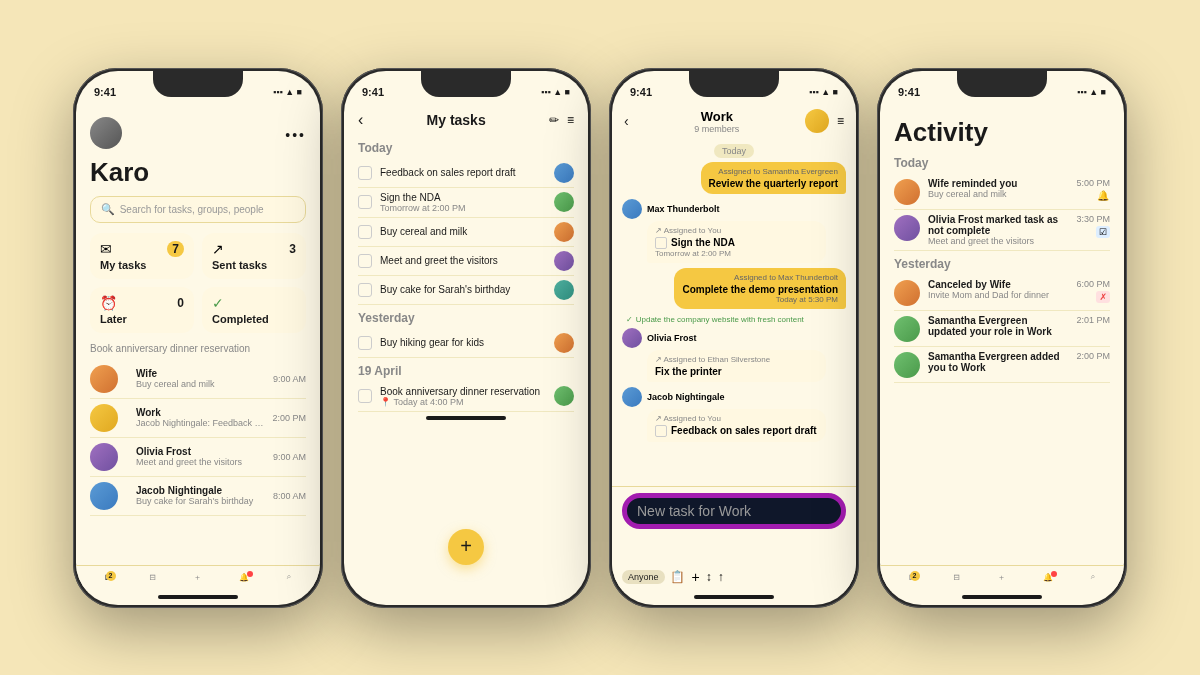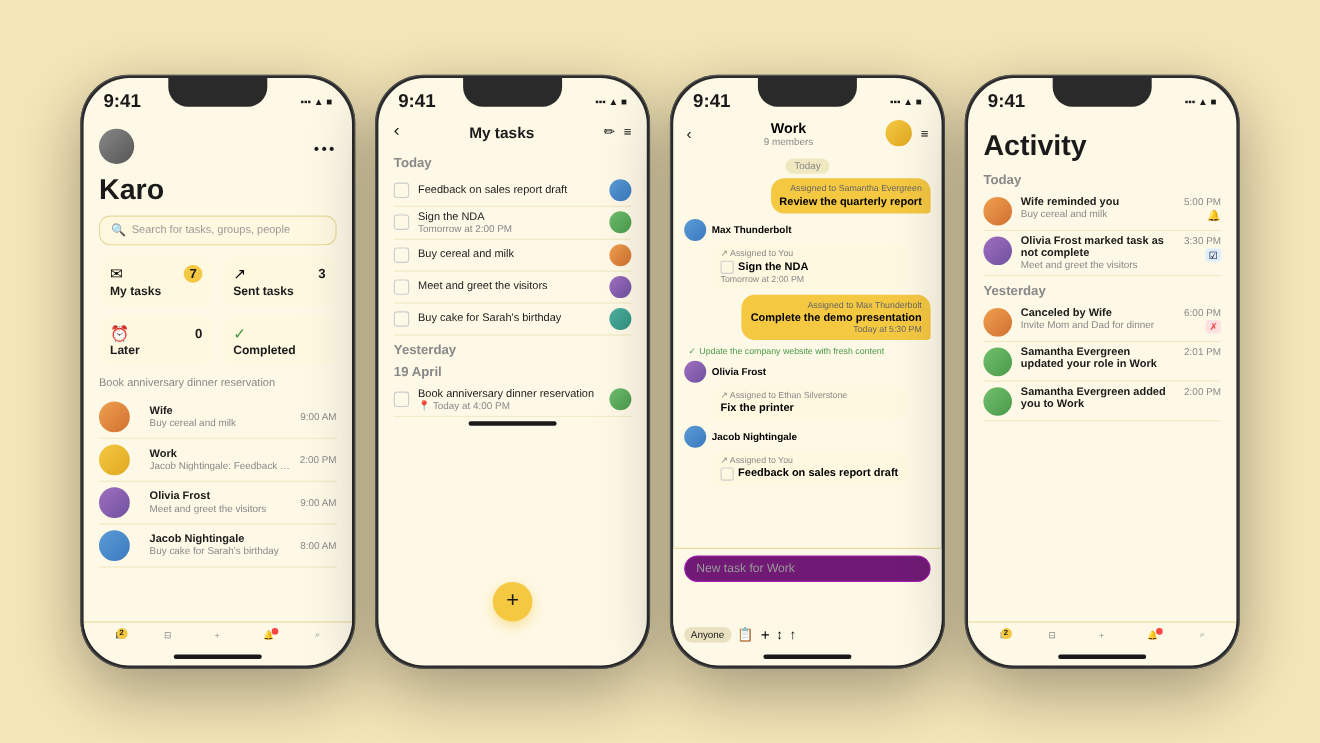--- a/index.html
+++ b/index.html
@@ -56,21 +56,21 @@
       justify-content: space-between;
       align-items: center;
       padding: 8px 18px 0;
       height: 34px;
       font-size: 10px;
       font-weight: 600;
       color: #1a1a1a;
       position: relative;
       z-index: 5;
     }
-    .status-time { font-size: 17px; font-weight: 700; }
+    .status-time { font-size: 11px; font-weight: 700; }
     .status-icons { display: flex; gap: 3px; align-items: center; font-size: 9px; }
     .screen-content {
       flex: 1;
       overflow: hidden;
       padding: 0;
     }
 
     
     .p1-content { padding: 12px 14px; }
     .p1-avatar { width: 32px; height: 32px; border-radius: 50%; background: linear-gradient(135deg, #888, #555); margin-bottom: 4px; }
@@ -214,25 +214,25 @@
     .p3-sender-row { display: flex; align-items: center; gap: 5px; margin-bottom: 2px; }
     .p3-sender-avatar { width: 20px; height: 20px; border-radius: 50%; flex-shrink: 0; }
     .p3-checkbox-row { display: flex; align-items: center; gap: 4px; }
     .p3-checkbox { width: 12px; height: 12px; border: 1.5px solid #ccc; border-radius: 2px; flex-shrink: 0; }
     .p3-input-bar {
       padding: 6px 10px;
       border-top: 1px solid #e8d99a;
       background: #fef9e7;
     }
     .p3-input-field {
-      background: #701a75;
-      border: 1px solid #a21caf;
+      background: #0f172a;
+      border: 5px solid #a21caf;
       border-radius: 18px;
       padding: 5px 10px;
-      font-size: 11px;
+      font-size: 14px;
       color: #999;
       margin-bottom: 4px;
     }
     .p3-toolbar { display: flex; gap: 6px; align-items: center; margin-top: 40px; }
     .p3-anyone-btn { background: #e8e0c0; border-radius: 8px; padding: 2px 6px; font-size: 9px; color: #1a1a1a; }
 
     
     .p4-content { padding: 12px 14px; }
     .p4-title { font-size: 26px; font-weight: 800; color: #1a1a1a; margin-bottom: 8px; }
     .p4-section-label { font-size: 12px; font-weight: 600; color: #888; margin: 6px 0 4px; }
@@ -421,20 +421,27 @@
           <div class="p2-task-avatar av-purple"></div>
         </div>
         <div class="p2-task-item">
           <div class="p2-checkbox"></div>
           <div class="p2-task-info">
               <div class="p2-task-name">Buy cake for Sarah's birthday</div>
             </div>
           <div class="p2-task-avatar av-teal"></div>
         </div>
         <div class="p2-section-label">Yesterday</div>
+        <div class="p2-task-item">
+          <div class="p2-checkbox"></div>
+          <div class="p2-task-info">
+              <div class="p2-task-name">Buy hiking gear for kids</div>
+            </div>
+          <div class="p2-task-avatar av-orange"></div>
+        </div>
         <div class="p2-section-label">19 April</div>
         <div class="p2-task-item">
           <div class="p2-checkbox"></div>
           <div class="p2-task-info">
             <div class="p2-task-name">Book anniversary dinner reservation</div>
             <div class="p2-task-sub">📍 Today at 4:00 PM</div>
           </div>
           <div class="p2-task-avatar av-green"></div>
         </div>
       </div>

